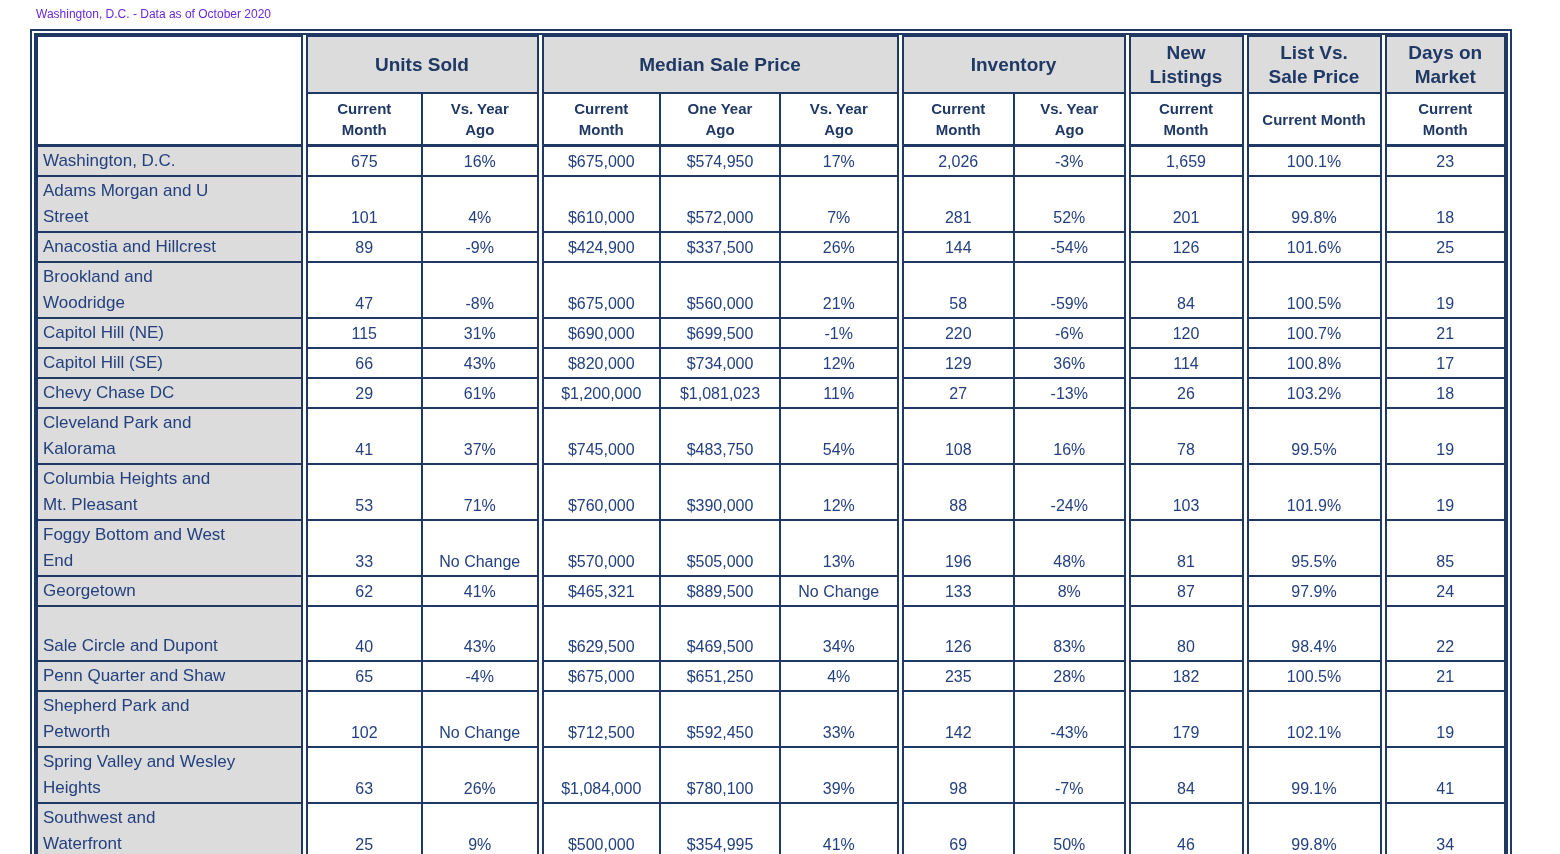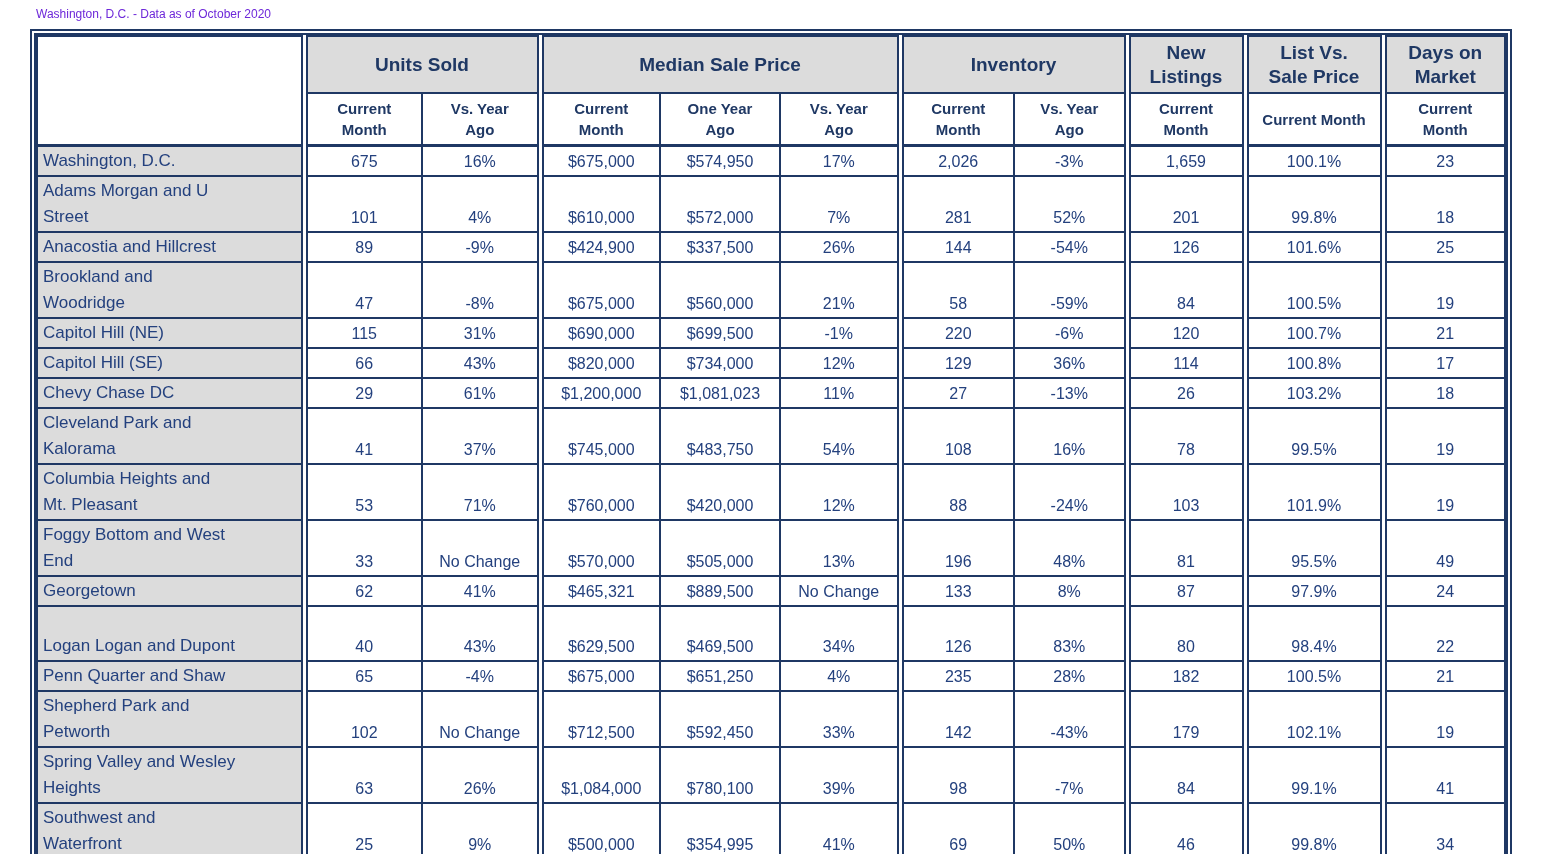--- a/index.html
+++ b/index.html
@@ -203,57 +203,57 @@
             <td class="val g-start">78</td>
             <td class="val g-start">99.5%</td>
             <td class="val g-start">19</td>
           </tr>
           <tr class="tall">
             <td class="name">Columbia Heights and
 Mt. Pleasant</td>
             <td class="val g-start">53</td>
             <td class="val">71%</td>
             <td class="val g-start">$760,000</td>
-            <td class="val">$420,000</td>
+            <td class="val">$390,000</td>
             <td class="val">12%</td>
             <td class="val g-start">88</td>
             <td class="val">-24%</td>
             <td class="val g-start">103</td>
             <td class="val g-start">101.9%</td>
             <td class="val g-start">19</td>
           </tr>
           <tr class="tall">
             <td class="name">Foggy Bottom and West
 End</td>
             <td class="val g-start">33</td>
             <td class="val">No Change</td>
             <td class="val g-start">$570,000</td>
             <td class="val">$505,000</td>
             <td class="val">13%</td>
             <td class="val g-start">196</td>
             <td class="val">48%</td>
             <td class="val g-start">81</td>
             <td class="val g-start">95.5%</td>
-            <td class="val g-start">49</td>
+            <td class="val g-start">85</td>
           </tr>
           <tr class="single">
             <td class="name">Georgetown</td>
             <td class="val g-start">62</td>
             <td class="val">41%</td>
             <td class="val g-start">$465,321</td>
             <td class="val">$889,500</td>
             <td class="val">No Change</td>
             <td class="val g-start">133</td>
             <td class="val">8%</td>
             <td class="val g-start">87</td>
             <td class="val g-start">97.9%</td>
             <td class="val g-start">24</td>
           </tr>
           <tr class="tall">
-            <td class="name">Logan Logan and Dupont</td>
+            <td class="name">Sale Circle and Dupont</td>
             <td class="val g-start">40</td>
             <td class="val">43%</td>
             <td class="val g-start">$629,500</td>
             <td class="val">$469,500</td>
             <td class="val">34%</td>
             <td class="val g-start">126</td>
             <td class="val">83%</td>
             <td class="val g-start">80</td>
             <td class="val g-start">98.4%</td>
             <td class="val g-start">22</td>

